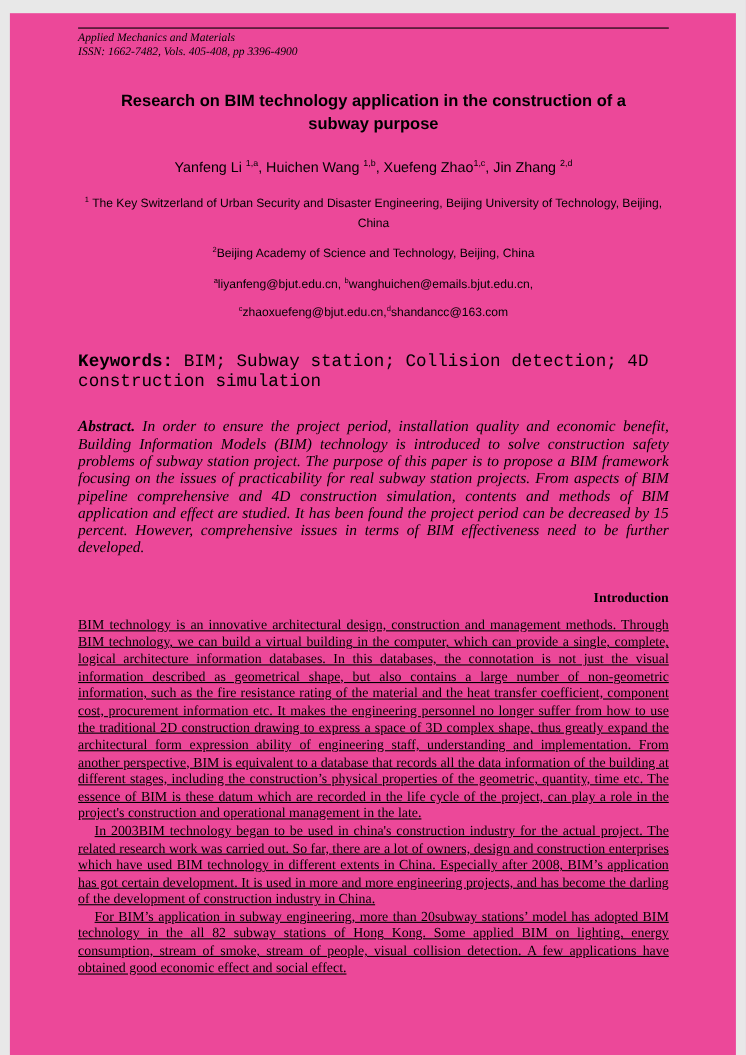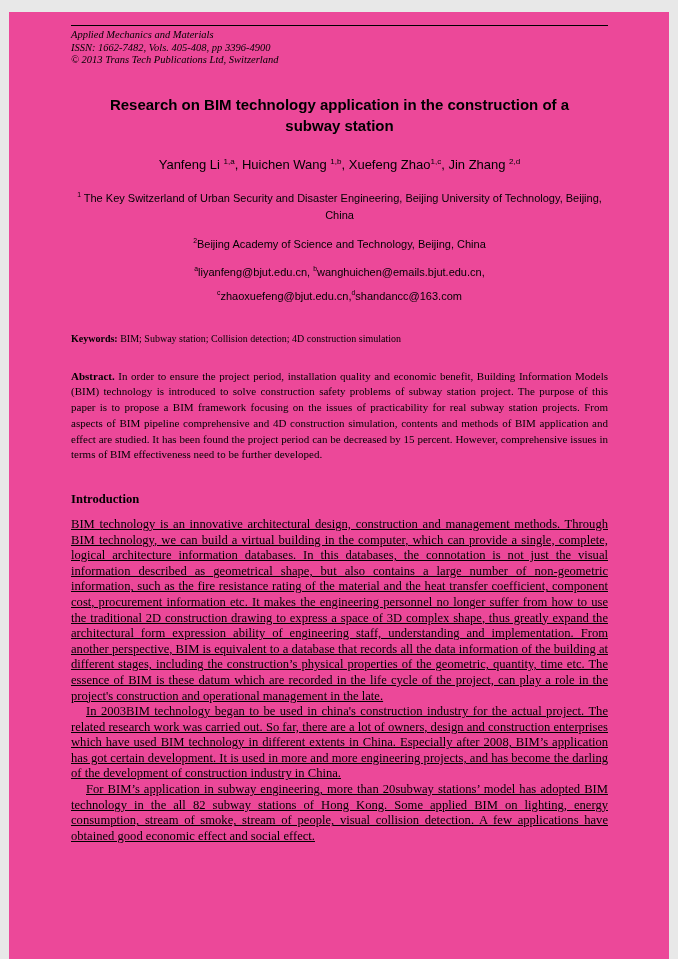--- a/index.html
+++ b/index.html
@@ -43,36 +43,38 @@
     font-family: "Liberation Sans", sans-serif;
     font-size: 11px;
     text-align: center;
     line-height: 1.6;
   }
   .affiliation-1 { margin-top: 18px; }
   .affiliation-2 { margin-top: 11px; }
   .emails-1 { margin-top: 10px; }
   .emails-2 { margin-top: 7px; }
   .keywords {
-    font-family: Liberation Serif, serif;
-    font-size: 10px;
+    font-family: Liberation Mono, monospace;
+    font-size: 16px;
     margin-top: 27px;
   }
   .kw-label { font-weight: bold; }
   .abstract {
-    font-size: 11px;
+    font-size: 14px;
     line-height: 15.7px;
     text-align: justify;
     margin: 25px 0 0 0;
+    font-style: italic;
   }
   .abs-label { font-weight: bold; }
   .section-heading {
     font-size: 12.6px;
     font-weight: bold;
     margin: 29px 0 0 0;
+    text-align: right;
   }
   .body-p {
     font-size: 12.6px;
     line-height: 15.6px;
     text-align: justify;
     margin: 0;
     text-decoration: underline;
   }
   .section-heading + .body-p { margin-top: 10px; }
   .indent { text-indent: 15px; }
@@ -81,25 +83,24 @@
 <body>
 
 <div class="page">
 
   <div class="header-rule"></div>
 
   <div class="header">
     <div class="header-left">
       <div>Applied Mechanics and Materials</div>
       <div>ISSN: 1662-7482, Vols. 405-408, pp 3396-4900</div>
-      <div>© 2013 Trans Tech Publications Ltd, Switzerland</div>
     </div>
   </div>
 
-  <h1 class="title">Research on BIM technology application in the construction of a subway station</h1>
+  <h1 class="title">Research on BIM technology application in the construction of a subway purpose</h1>
 
   <div class="byline"><span>Yanfeng Li </span><sup>1,a</sup><span>, Huichen Wang </span><sup>1,b</sup><span>, Xuefeng Zhao</span><sup>1,c</sup><span>, Jin Zhang </span><sup>2,d</sup></div>
 
   <div class="affiliation affiliation-1"><sup>1</sup><span> The Key Switzerland of Urban Security and Disaster Engineering, Beijing University of Technology, Beijing, China</span></div>
 
   <div class="affiliation affiliation-2"><sup>2</sup><span>Beijing Academy of Science and Technology, Beijing, China</span></div>
 
   <div class="emails emails-1"><sup>a</sup><span>liyanfeng@bjut.edu.cn, </span><sup>b</sup><span>wanghuichen@emails.bjut.edu.cn,</span></div>
 
   <div class="emails emails-2"><sup>c</sup><span>zhaoxuefeng@bjut.edu.cn,</span><sup>d</sup><span>shandancc@163.com</span></div>

